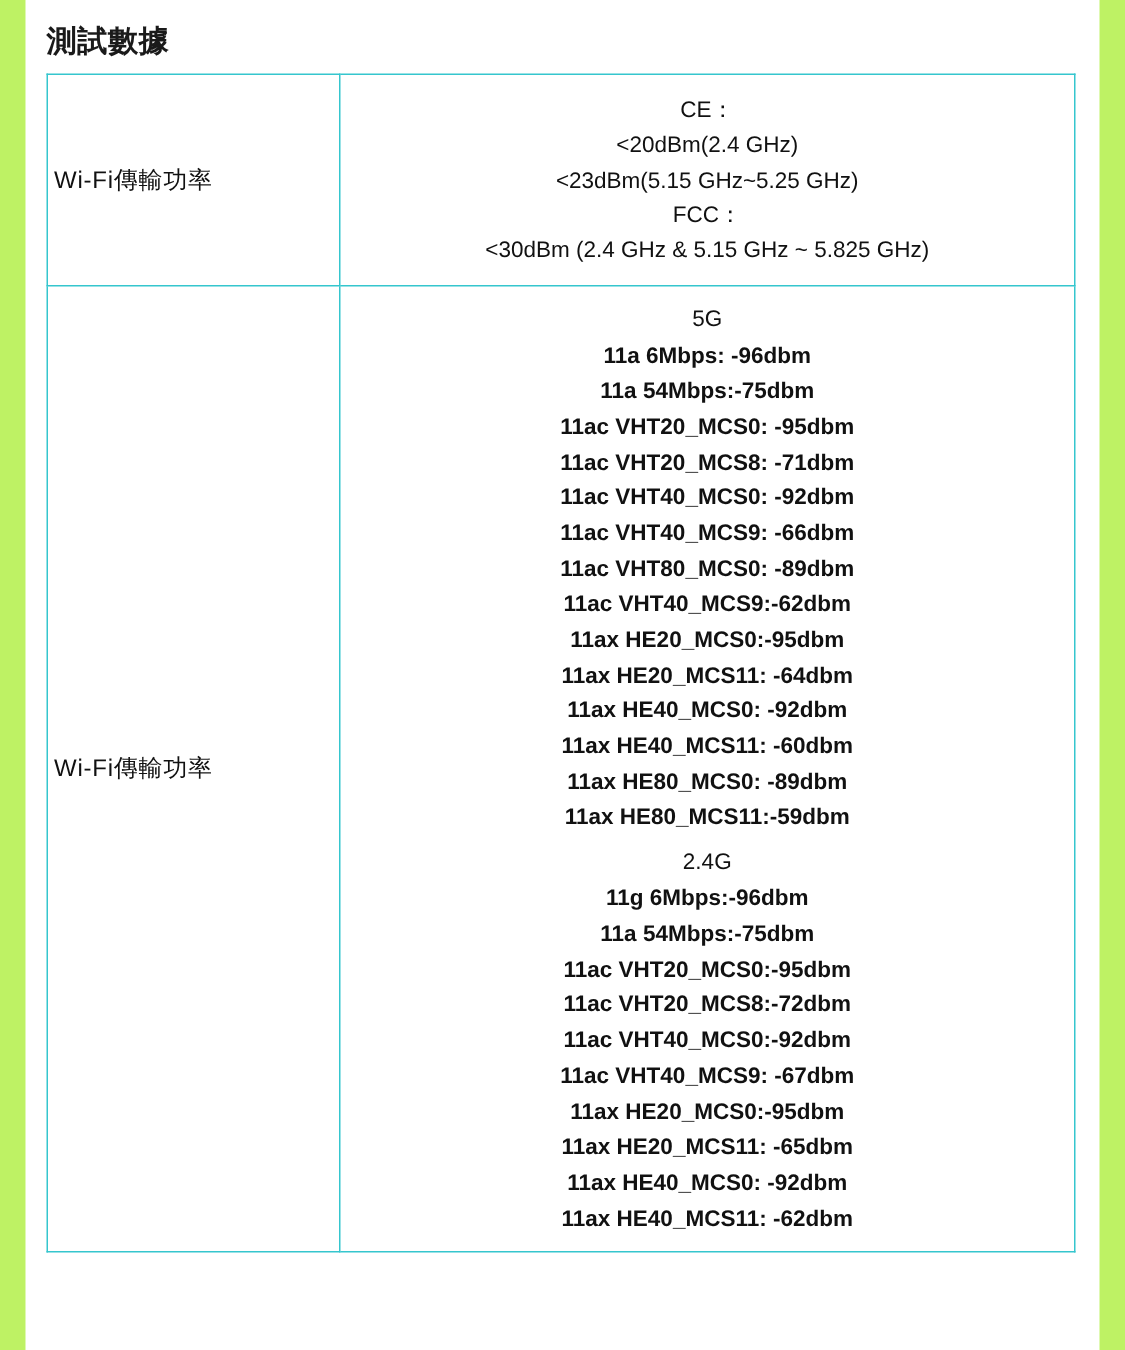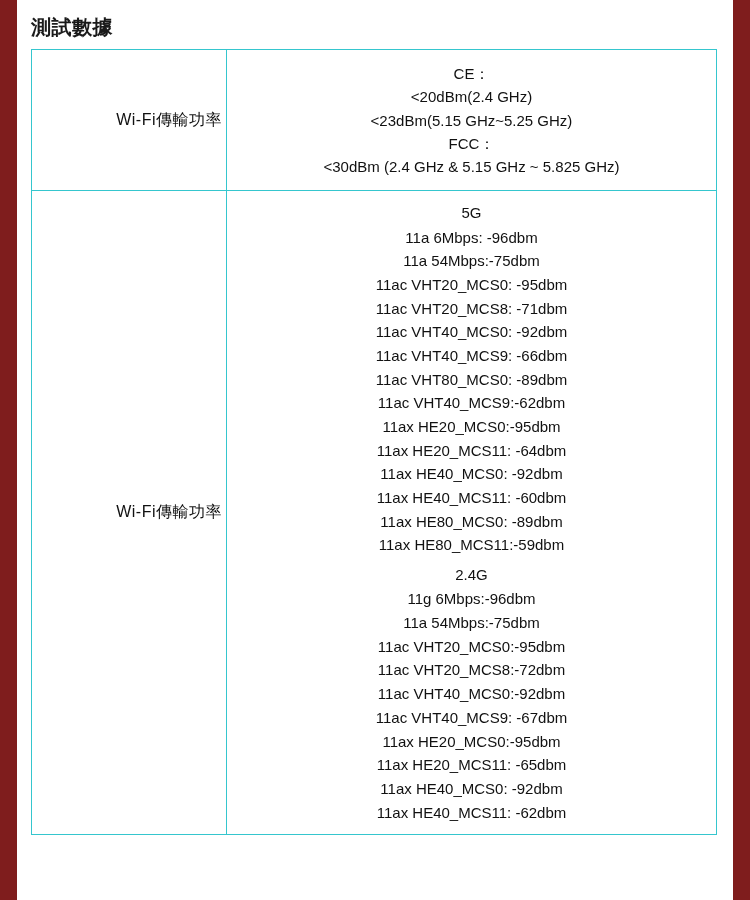--- a/index.html
+++ b/index.html
@@ -11,21 +11,21 @@
     height: 900px;
     background: #3ecfd6;
     font-family: "Liberation Sans", sans-serif;
     overflow: hidden;
   }
   .page {
     position: relative;
     width: 750px;
     height: 900px;
     box-sizing: border-box;
-    background: #7f1d1d;
+    background: #bef264;
     padding: 0 17px;
   }
   .inner {
     background: #ffffff;
     width: 716px;
     height: 900px;
     box-sizing: border-box;
     padding: 14px 0 0 0;
   }
   .doc-title {
@@ -41,21 +41,21 @@
     margin-left: 14px;
     table-layout: fixed;
   }
   table.spec td {
     border: 1px solid #35c6ce;
     vertical-align: middle;
     color: #111;
   }
   td.label {
     width: 186px;
-    text-align: right;
+    text-align: left;
     font-size: 16px;
     letter-spacing: 0.5px;
     padding: 6px 4px;
   }
   td.value {
     padding: 10px 12px;
     font-size: 15px;
     line-height: 1.55;
     text-align: center;
   }
@@ -69,20 +69,21 @@
   .sens-group {
     margin: 0;
   }
   .sens-head {
     font-size: 15px;
     padding-bottom: 1px;
   }
   .sens-list .line {
     font-size: 15px;
     line-height: 1.58;
+    font-weight: bold;
   }
   .gap {
     height: 6px;
   }
 </style>
 </head>
 <body>
 
 <div class="page">
   <div class="inner">

